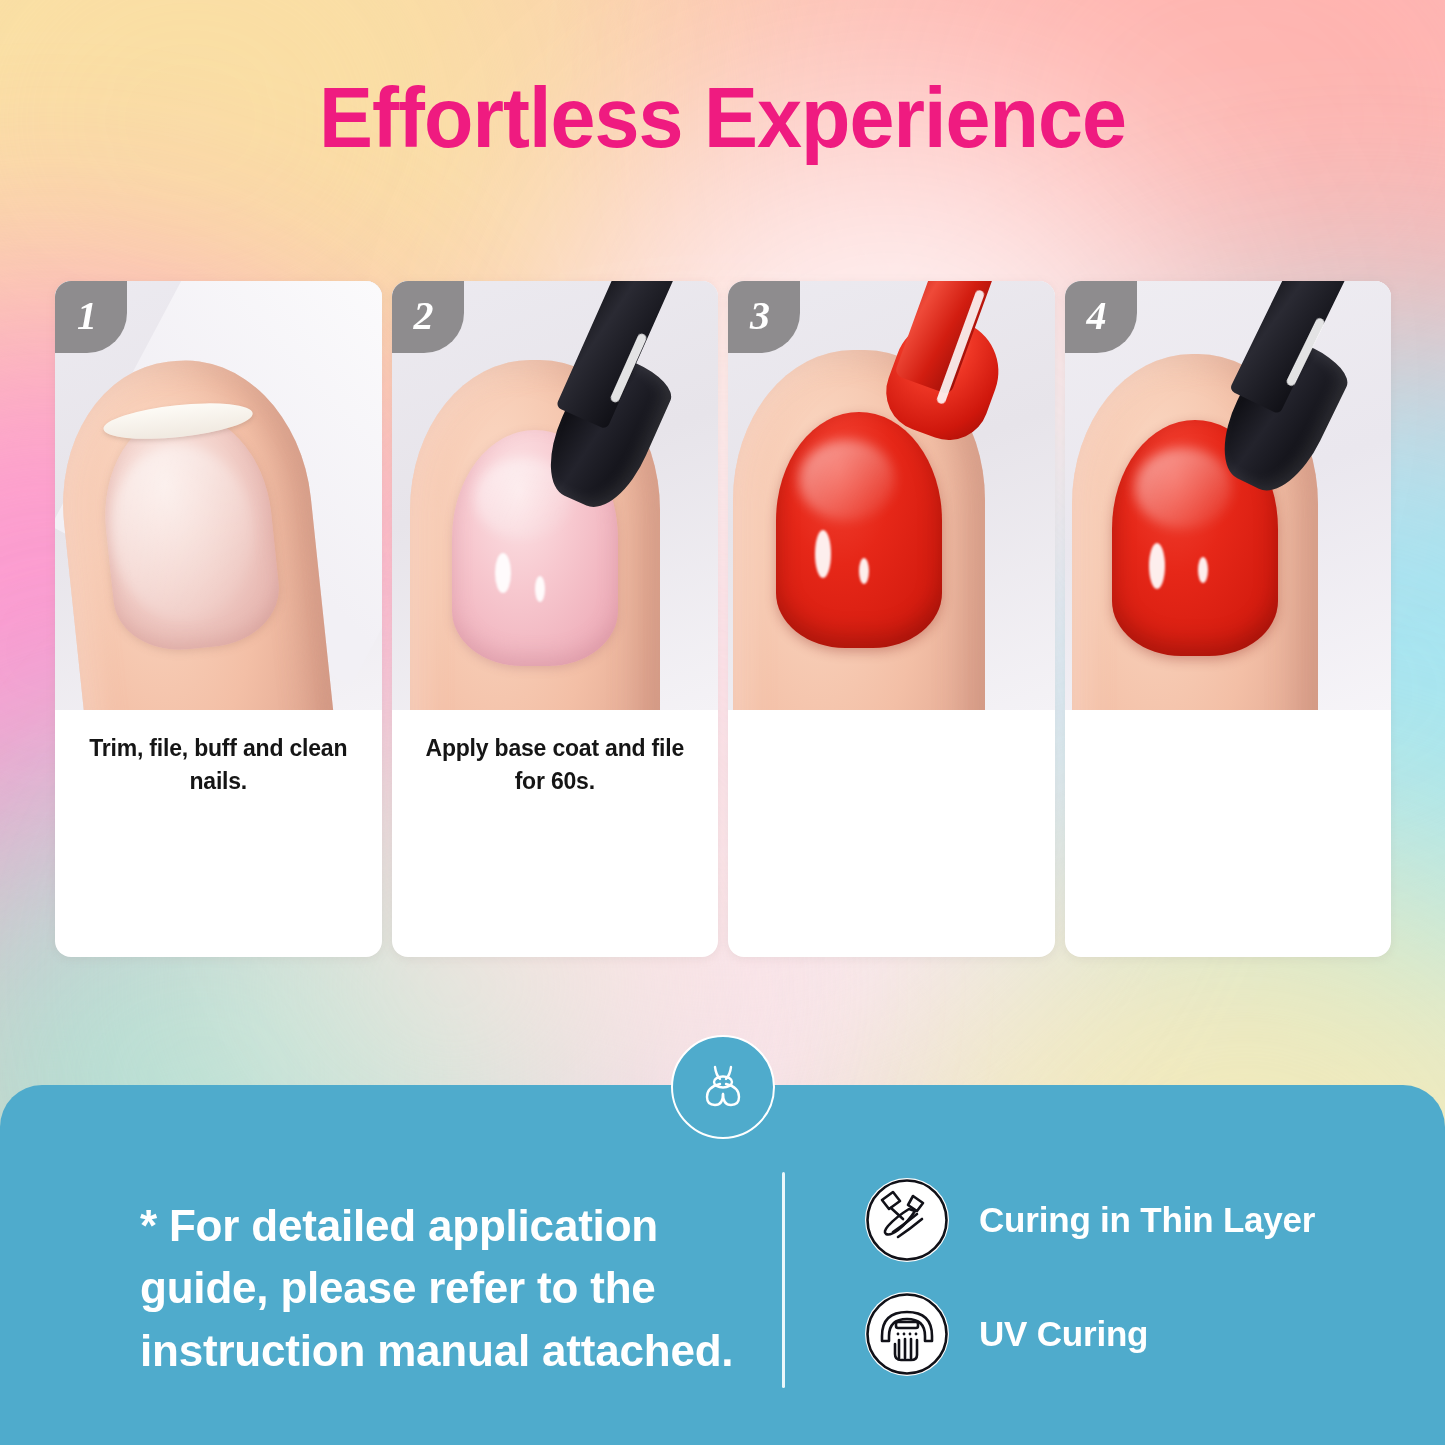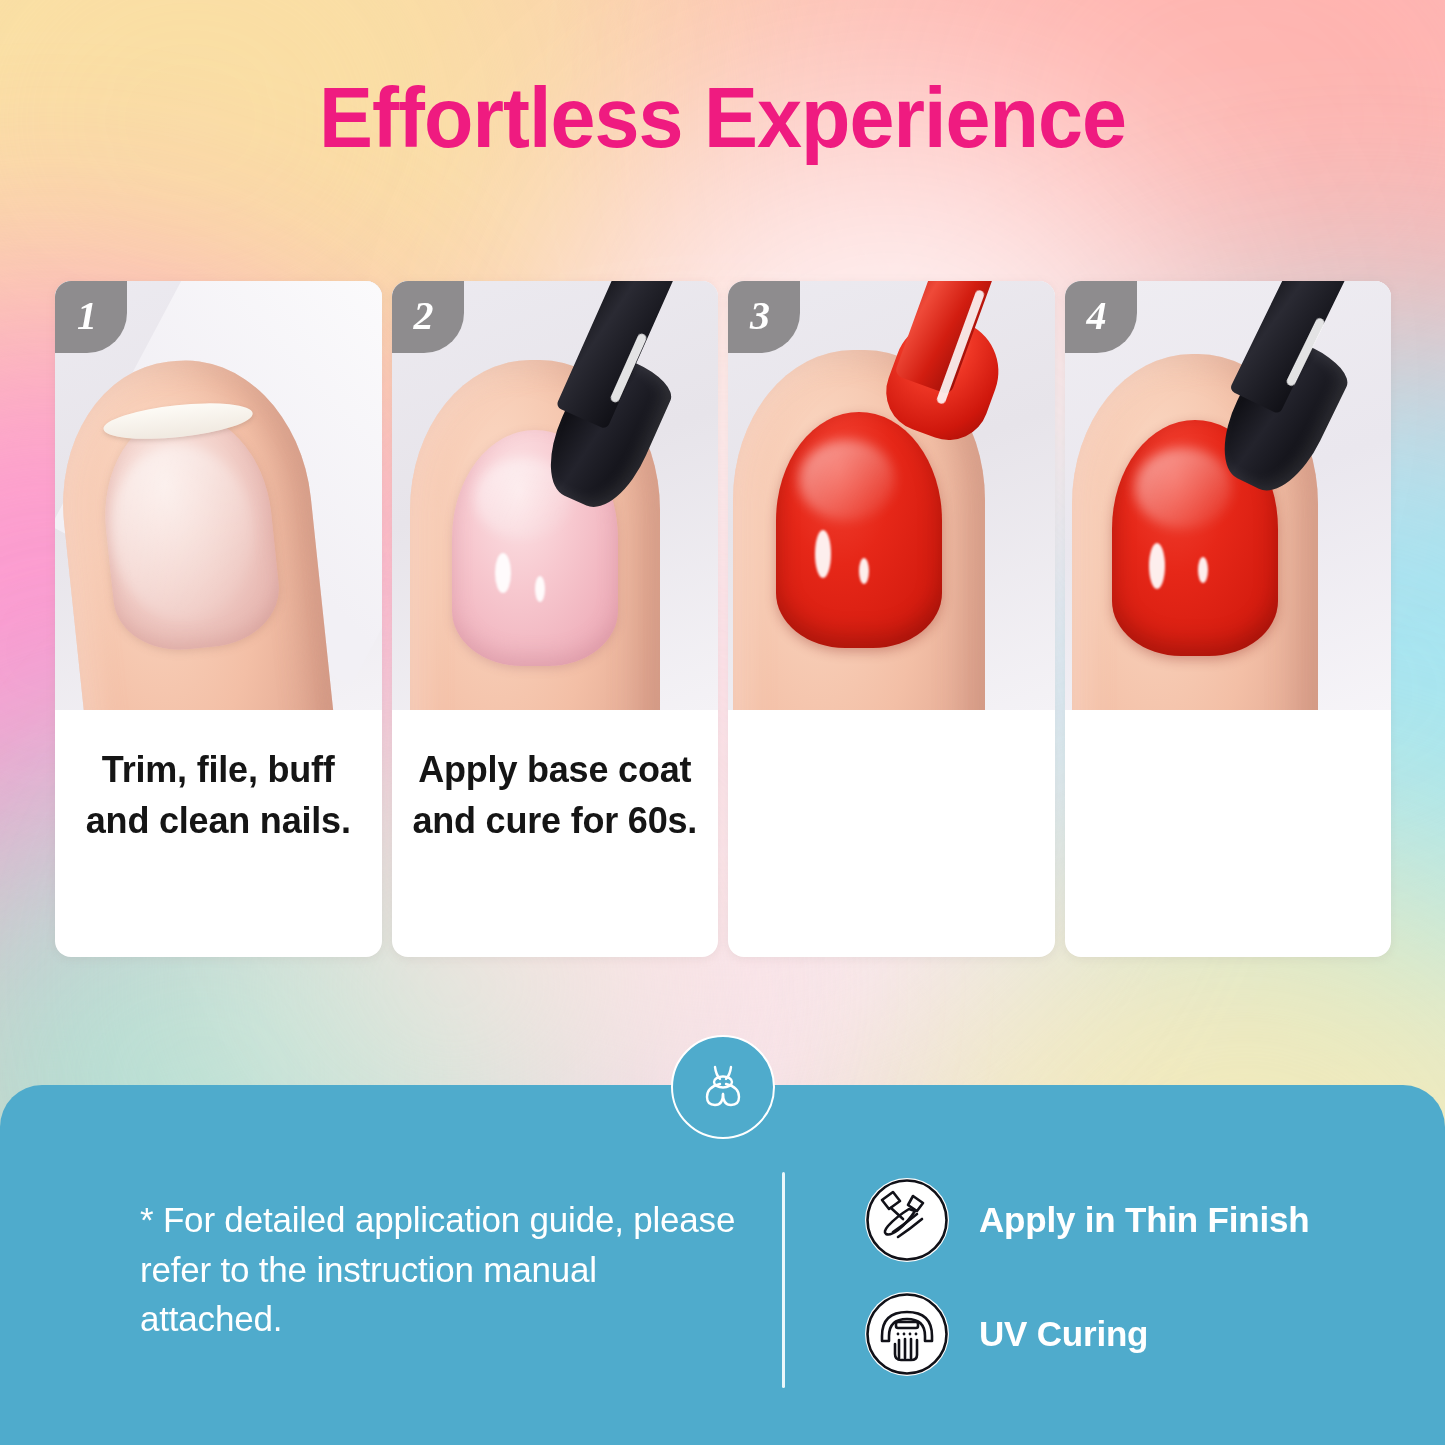--- a/index.html
+++ b/index.html
@@ -76,23 +76,23 @@
     font-size:40px;
     font-weight:bold;
     font-style:italic;
     display:flex; align-items:center; justify-content:center;
     padding-right:8px; padding-bottom:4px;
     z-index:6;
     font-family:"Liberation Serif", serif;
   }
   .caption {
     flex:1;
-    padding:34px 20px 0;
+    padding:22px 20px 0;
     text-align:center;
-    font-size:36px;
+    font-size:23px;
     font-weight:bold;
     line-height:1.42;
     color:#151515;
     letter-spacing:-.2px;
   }
 
   
   .scene { position:absolute; inset:0; }
 
   
@@ -209,22 +209,22 @@
     position:absolute; left:0; top:1085px;
     width:1445px; height:360px;
     background:#4fabcc;
     border-radius:42px 42px 0 0;
     z-index:5;
   }
   .foot-note {
     position:absolute; left:140px; top:1195px;
     width:600px;
     color:#ffffff;
-    font-size:35px;
-    font-weight:normal;
+    font-size:44px;
+    font-weight:bold;
     line-height:1.42;
     z-index:7;
     letter-spacing:-.2px;
   }
   .divider {
     position:absolute; left:782px; top:1172px;
     width:3px; height:216px;
     background:#eaf7fb;
     border-radius:2px;
     z-index:7;
@@ -302,21 +302,21 @@
 
           <div class="wand" style="left:150px; top:-16px;">
             <div class="bristle" style="left:18px; top:92px; transform:rotate(24deg);"></div>
             <div class="stick" style="left:62px; top:-86px; transform:rotate(24deg);"></div>
 
             <div class="highlightline" style="left:82px; top:66px; transform:rotate(24deg);"></div>
           </div>
         </div>
         <div class="badge">2</div>
       </div>
-      <div class="caption">Apply base coat and cure for 60s.</div>
+      <div class="caption">Apply base coat and file for 60s.</div>
     </div>
 
     <div class="card">
       <div class="photo">
         <div class="scene">
           <div class="bk-a"></div>
           <div class="finger" style="bottom:-200px; left:40%; width:252px; height:560px;">
             <div class="nail red" style="top:62px;">
               <div class="sheen"></div>
               <div class="gloss" style="left:24%; top:50%; height:48px;"></div>
@@ -388,21 +388,21 @@
             <circle cx="42" cy="42" r="39.5"></circle>
             <path d="M17 22 L28 14 L35 23 L24 31 Z"></path>
             <path d="M26 30 L38 41"></path>
             <path d="M48 18 L58 25 L52 33 L43 27 Z"></path>
             <path d="M50 33 Q43 44 33 52 Q25 58 21 56 Q18 54 23 48 Q31 39 44 31 Z"></path>
             <path d="M28 54 Q40 46 52 36"></path>
             <path d="M33 59 Q45 51 57 41"></path>
           </g>
         </svg>
       </div>
-      <div class="flabel">Apply in Thin Finish</div>
+      <div class="flabel">Curing in Thin Layer</div>
     </div>
 
     <div class="feature">
       <div class="fico">
         <svg width="84" height="84" viewBox="0 0 84 84">
           <g fill="none" stroke="#111118" stroke-width="2.6" stroke-linecap="round" stroke-linejoin="round">
             <circle cx="42" cy="42" r="39.5"></circle>
             <path d="M17 44 Q17 20 42 20 Q67 20 67 44 L67 49 L60 49 L60 44 Q60 27 42 27 Q24 27 24 44 L24 49 L17 49 Z"></path>
             <rect x="31" y="30" width="22" height="6" rx="2"></rect>
             <circle cx="33" cy="42" r="1.4" fill="#111118" stroke="none"></circle>

